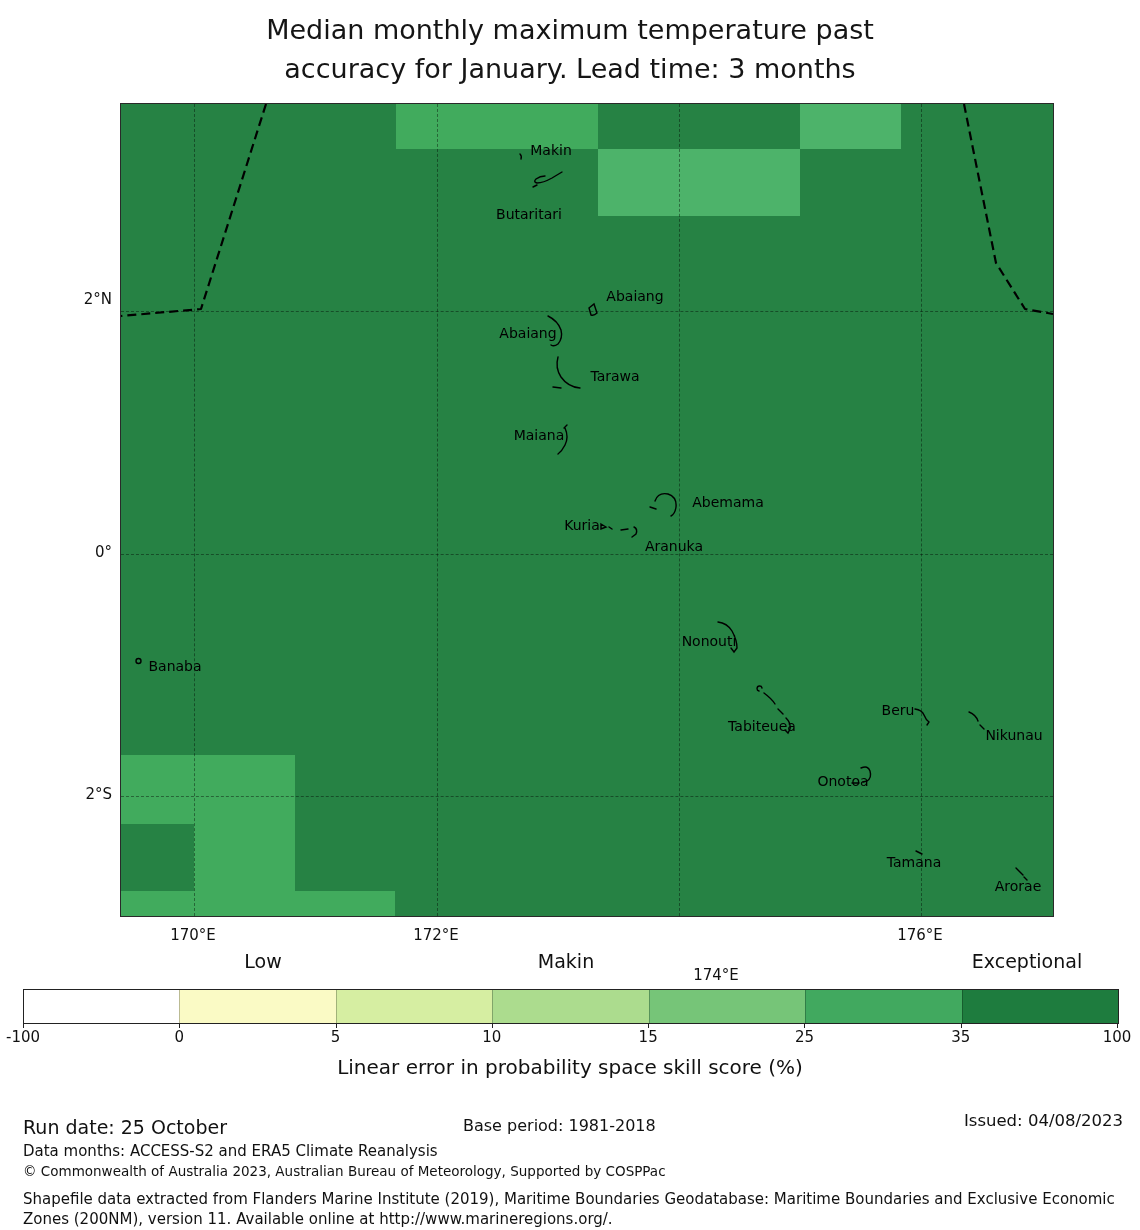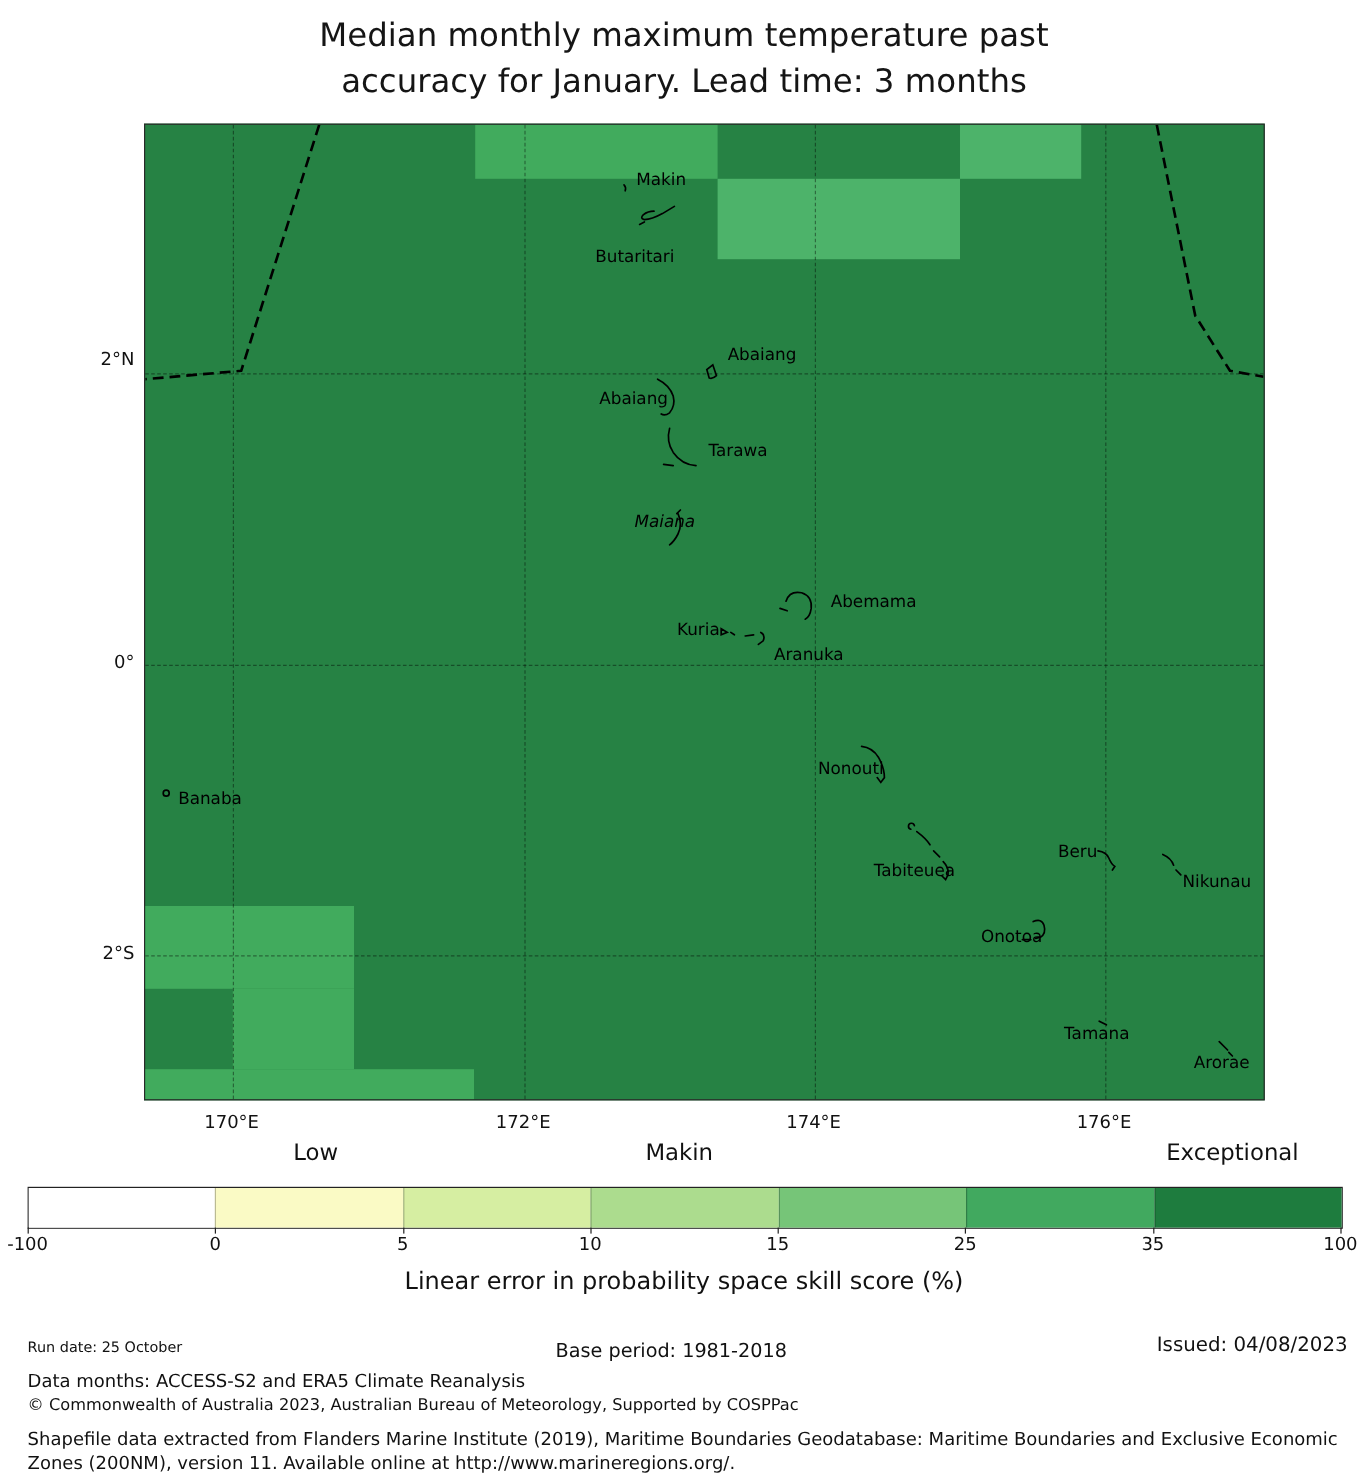--- a/index.html
+++ b/index.html
@@ -19,21 +19,21 @@
   .x-tick{position:absolute;top:926px;transform:translateX(-50%);font-size:15px;color:#111;white-space:nowrap;}
   .y-tick{position:absolute;transform:translate(-100%,-50%);font-size:15px;color:#111;white-space:nowrap;}
   .quality-label{position:absolute;top:950px;transform:translateX(-50%);font-size:19px;color:#111;white-space:nowrap;}
   #colorbar{position:absolute;left:23px;top:989px;width:1094px;height:33px;display:flex;
             border:1px solid #222;box-sizing:content-box;}
   .cb-seg{flex:1 1 0;height:100%;}
   .cb-seg + .cb-seg{border-left:1px solid rgba(0,0,0,0.25);}
   .cb-tickmark{position:absolute;top:1023px;width:1px;height:5px;background:#222;}
   .cb-ticklabel{position:absolute;top:1028px;transform:translateX(-50%);font-size:15px;color:#111;white-space:nowrap;}
   .caption{position:absolute;top:1055px;width:100%;text-align:center;font-size:20px;color:#111;}
-  .f-run{position:absolute;left:23px;top:1116px;font-size:12px;}
+  .f-run{position:absolute;left:23px;top:1116px;font-size:19px;}
   .f-base{position:absolute;left:463px;top:1116px;font-size:16px;}
   .f-issued{position:absolute;right:17px;top:1111px;font-size:16.5px;}
   .f-source{position:absolute;left:23px;top:1142px;font-size:15px;}
   .f-copy{position:absolute;left:23px;top:1163px;font-size:13.5px;}
   .f-shape{position:absolute;left:23px;top:1190px;width:1112px;font-size:15px;line-height:1.3;}
 </style>
 </head>
 <body>
 
 <div id="root">
@@ -77,39 +77,39 @@
         <path d="M740,664 q7,-3 9,3 q2,7 -3,10 l-4,1 m-11,1 l7,0" fill="none" stroke="#000" stroke-width="1.4" stroke-linecap="round"></path>
         <path d="M795,747 l6,3" fill="none" stroke="#000" stroke-width="1.4" stroke-linecap="round"></path>
         <path d="M895,764 l7,7 m1,2 l3,3" fill="none" stroke="#000" stroke-width="1.4" stroke-linecap="round"></path>
       </svg>
     <div id="labels">
         <div class="island-label" style="left: 430px; top: 46px;">Makin</div>
         <div class="island-label" style="left: 408px; top: 86px; margin-top: 24px;">Butaritari</div>
         <div class="island-label" style="left: 514px; top: 192px;">Abaiang</div>
         <div class="island-label" style="left: 407px; top: 229px;">Abaiang</div>
         <div class="island-label" style="left: 494px; top: 272px;">Tarawa</div>
-        <div class="island-label" style="left: 433px; top: 331px; font-style: italic;">Maiana</div>
+        <div class="island-label" style="left: 418px; top: 331px;">Maiana</div>
         <div class="island-label" style="left: 607px; top: 398px;">Abemama</div>
         <div class="island-label" style="left: 461px; top: 421px;">Kuria</div>
         <div class="island-label" style="left: 553px; top: 442px;">Aranuka</div>
         <div class="island-label" style="left: 588px; top: 537px;">Nonouti</div>
         <div class="island-label" style="left: 54px; top: 562px;">Banaba</div>
         <div class="island-label" style="left: 641px; top: 622px;">Tabiteuea</div>
         <div class="island-label" style="left: 777px; top: 606px;">Beru</div>
         <div class="island-label" style="left: 893px; top: 631px;">Nikunau</div>
         <div class="island-label" style="left: 722px; top: 677px;">Onotoa</div>
         <div class="island-label" style="left: 793px; top: 758px;">Tamana</div>
         <div class="island-label" style="left: 897px; top: 782px;">Arorae</div>
       </div>
   </div>
 
   <div id="xticks">
       <div class="x-tick" style="left: 193px;">170°E</div>
       <div class="x-tick" style="left: 436px;">172°E</div>
-      <div class="x-tick" style="left: 678px;">174°E</div>
+      <div class="x-tick" style="left: 716px; margin-top: 40px;">174°E</div>
       <div class="x-tick" style="left: 920px;">176°E</div>
     </div>
   <div id="yticks">
       <div class="y-tick" style="left: 112px; top: 299px;">2°N</div>
       <div class="y-tick" style="left: 112px; top: 552px;">0°</div>
       <div class="y-tick" style="left: 112px; top: 794px;">2°S</div>
     </div>
 
   <div id="quality">
       <div class="quality-label" style="left: 263px;">Low</div>

